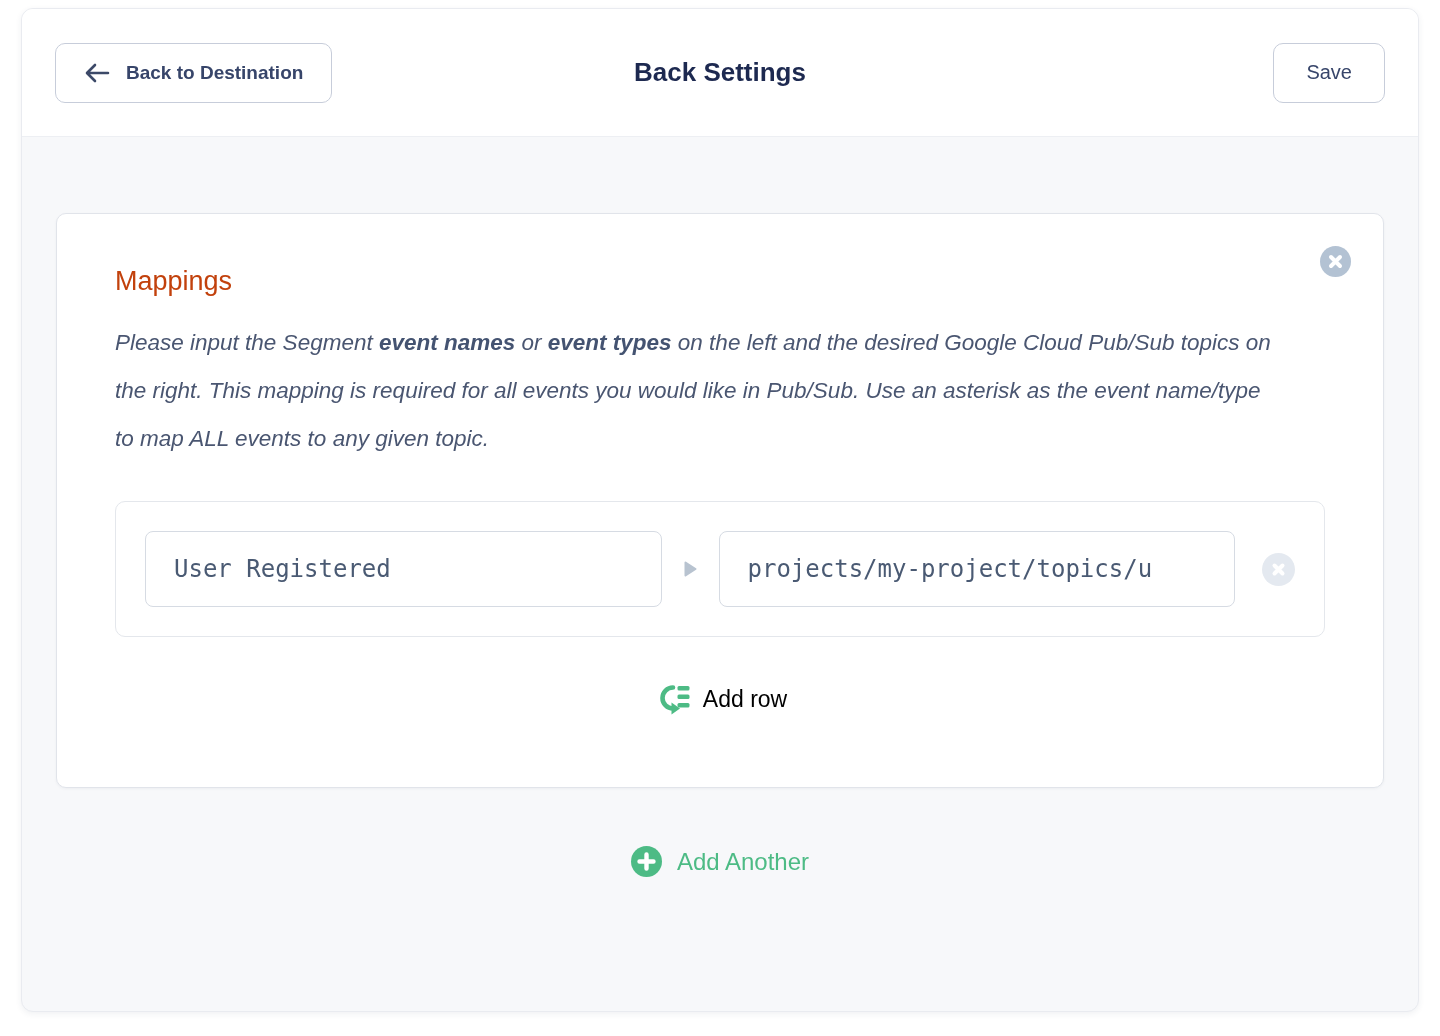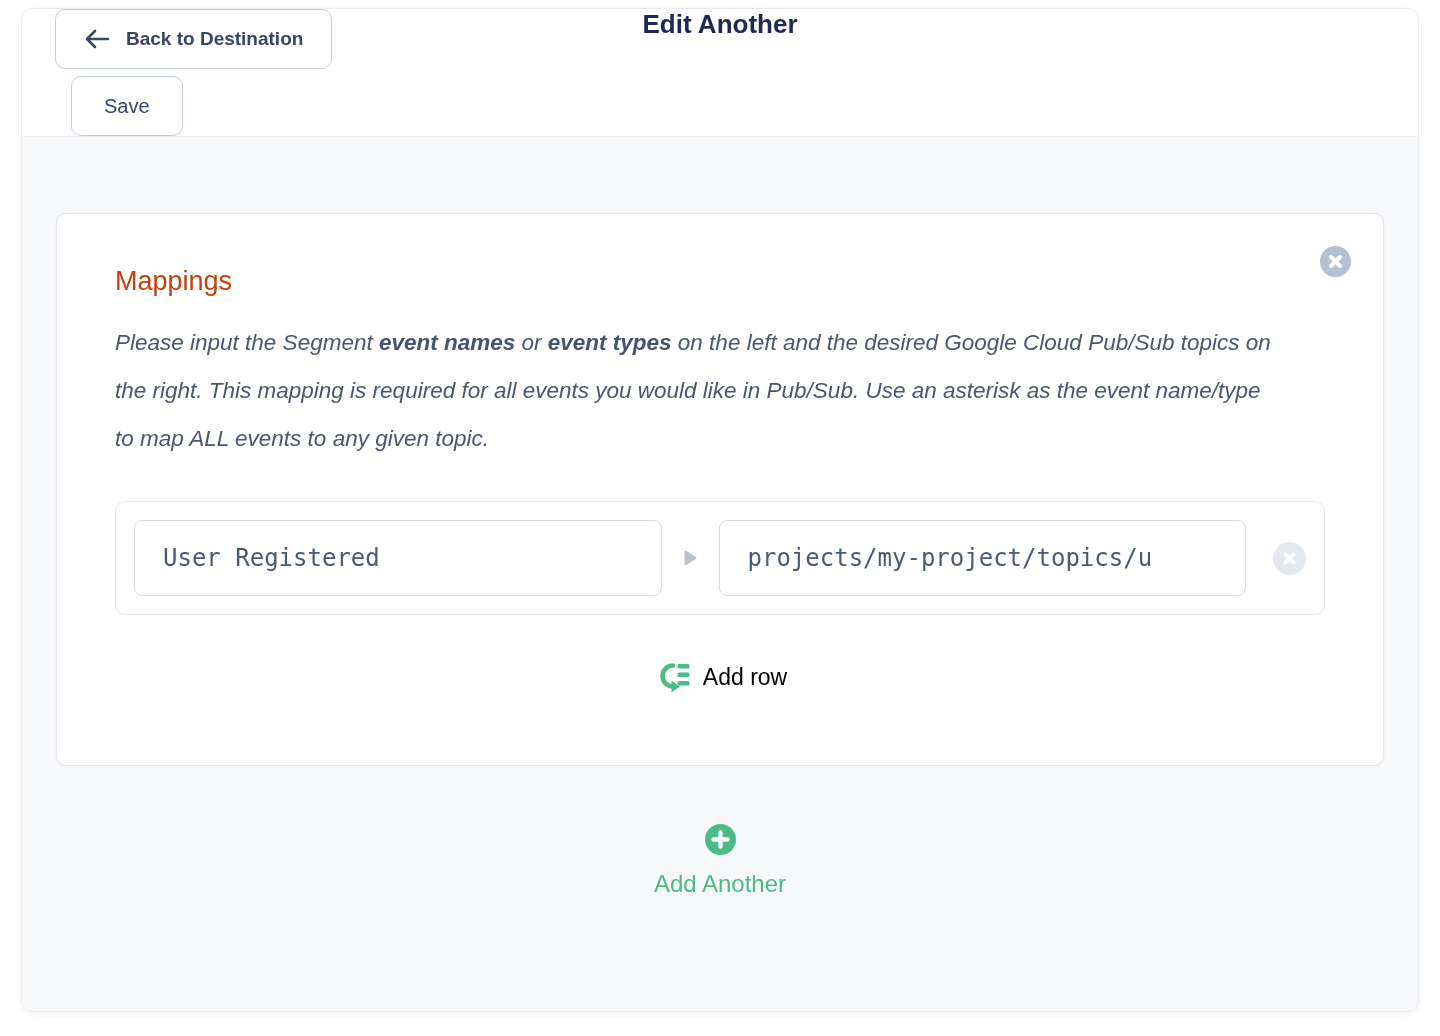--- a/index.html
+++ b/index.html
@@ -6,22 +6,22 @@
   html,body { width:1440px; height:1036px; background:#ffffff;
     font-family:"Liberation Sans","DejaVu Sans",sans-serif; }
   .app-card {
     position:absolute; left:21px; top:8px; width:1398px; height:1004px;
     background:#f7f8fa; border:1px solid #e9ebf0; border-radius:12px;
     box-shadow:0 2px 6px rgba(45,55,90,.07); overflow:hidden;
   }
   
   .header {
     background:#ffffff; height:128px; border-bottom:1px solid #edeff3;
-    display:flex; align-items:flex-start; justify-content:space-between;
-    padding:0 33px; position:relative;flex-direction:column;
+    display:flex; align-items:center; justify-content:space-between;
+    padding:0 33px; position:relative;
   }
   .btn {
     display:flex; align-items:center; gap:16px; background:#fff;
     border:1px solid #c7cdda; border-radius:10px; height:60px;
     padding:0 28px; cursor:pointer; color:#37456a; font-size:19px;
     font-family:inherit;
   }
   .btn-back { font-weight:700; }
   .btn-save { font-weight:500; padding:0 32px; font-size:20px;margin-left:16px; }
   .page-title {
@@ -45,21 +45,21 @@
   .card-title { font-size:27px; font-weight:500; color:#c2410c; }
   .card-desc {
     margin-top:22px; font-size:22.5px; line-height:48px; color:#4a5671;
     max-width:1170px;
     font-style:italic;
   }
   .card-desc b { font-weight:700; color:#445371; }
   
   .map-row {
     margin-top:38px; display:flex; align-items:center; background:#fff;
-    border:1px solid #e4e7ec; border-radius:10px; padding:18px;
+    border:1px solid #e4e7ec; border-radius:10px; padding:29px;
   }
   .map-input {
     flex:1; min-width:0; height:76px; background:#fff;
     border:1px solid #d6dbe3; border-radius:8px; padding:0 28px;
     font-family:"DejaVu Sans Mono","Liberation Mono",monospace;
     font-size:24px; color:#4a5a73; outline:none;
   }
   .arrow-sep { margin:0 22px; flex:none; display:flex; }
   .row-delete {
     flex:none; width:33px; height:33px; border-radius:50%;
@@ -67,43 +67,42 @@
     align-items:center; justify-content:center; cursor:pointer;
   }
   
   .add-row {
     margin-top:46px; display:flex; justify-content:center;
     align-items:center; gap:13px; color:#000000; font-size:23px;
     cursor:pointer; background:none; border:none; width:100%;
     font-family:inherit;
   }
   .add-another {
-    margin-top:58px; display:flex; justify-content:flex-end;
+    margin-top:58px; display:flex; justify-content:center;
     align-items:center; gap:15px; color:#4dbb85; font-size:24px;
     cursor:pointer; background:none; border:none; width:100%;
     font-family:inherit;
-    flex-direction:column;
   }
 </style>
 </head>
 <body>
 
 <div class="app-card">
 
   <div class="header">
     <button class="btn btn-back">
       <span style="display:flex;">
         <svg width="26" height="22" viewBox="0 0 26 22" fill="none">
           <path d="M24 11 H4 M11 3 L3 11 L11 19" stroke="#3c4968" stroke-width="2.6" stroke-linecap="round" stroke-linejoin="round"></path>
         </svg>
       </span>
       <span>Back to Destination</span>
     </button>
 
-    <div class="page-title">Edit Another</div>
+    <div class="page-title">Back Settings</div>
 
     <button class="btn btn-save">
       <span>Save</span>
     </button>
   </div>
 
   <div class="body">
 
 
     <div class="mappings-card">

